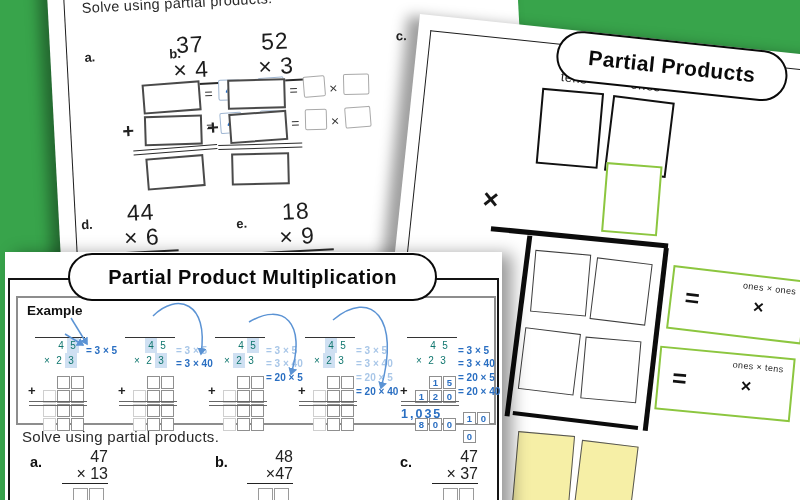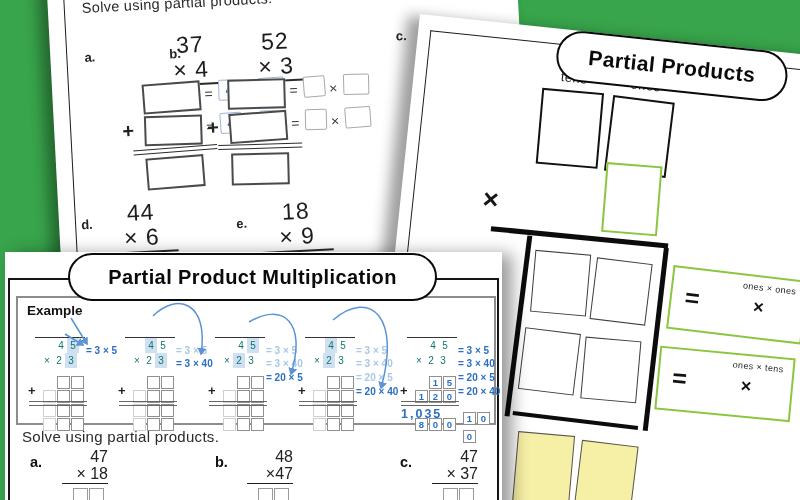--- a/index.html
+++ b/index.html
@@ -336,21 +336,21 @@
         <div class="total">1,035</div>
       </div>
     </div>
 
     <div class="instr" style="left:17px;top:176px;font-size:15px;">Solve using partial products.</div>
 
     <div class="s3p" style="left:25px;top:196px;">
       <span class="plabel3">a.</span>
       <div class="nstack3">
         <div>47</div>
-        <div>× 18</div>
+        <div>× 13</div>
       </div>
       <div class="aboxes"><span class="abox"></span><span class="abox"></span></div>
     </div>
     <div class="s3p" style="left:210px;top:196px;">
       <span class="plabel3">b.</span>
       <div class="nstack3">
         <div>48</div>
         <div>×47</div>
       </div>
       <div class="aboxes"><span class="abox"></span><span class="abox"></span></div>

